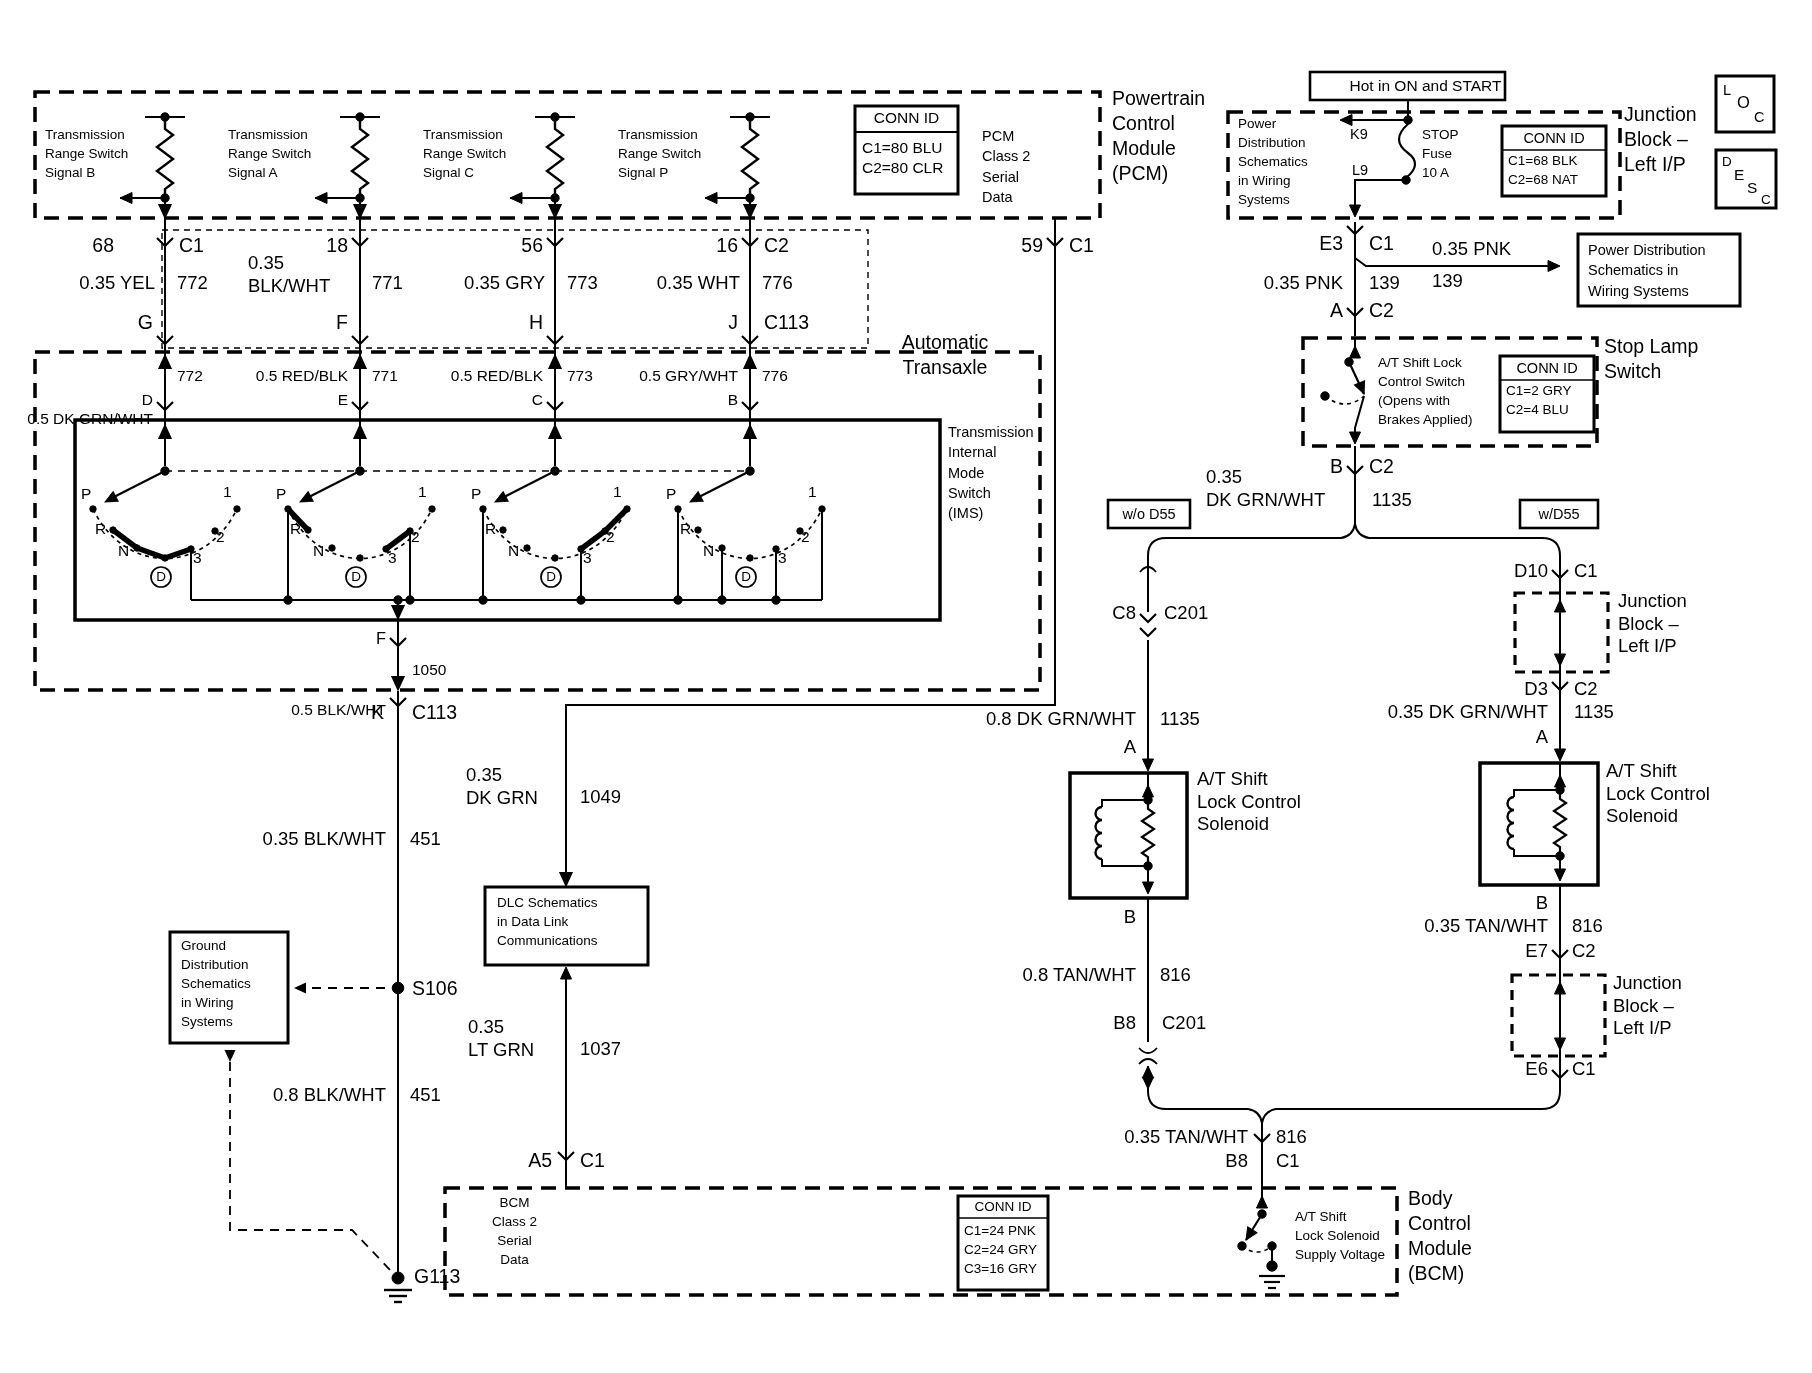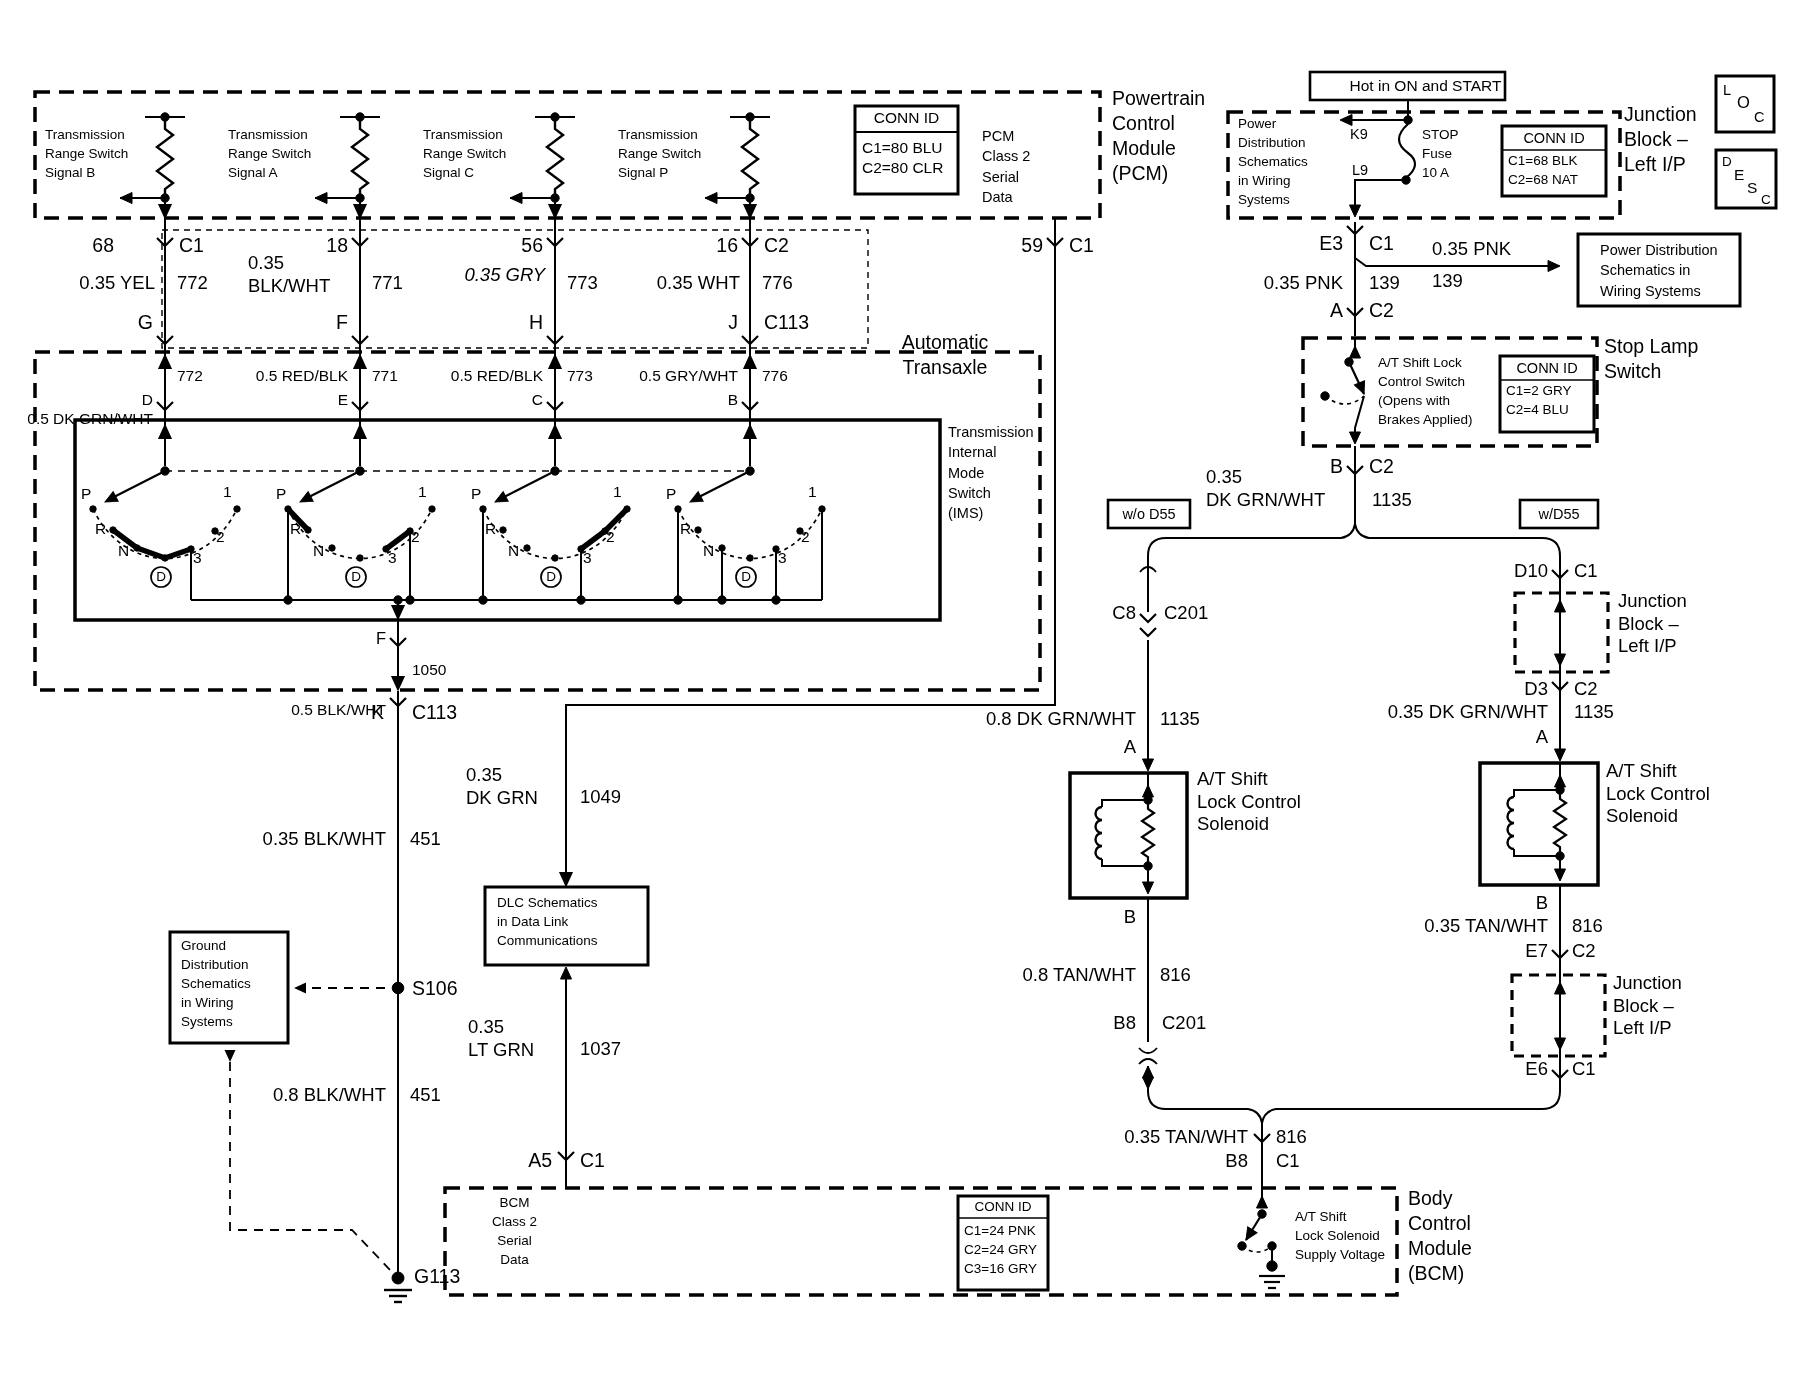--- a/index.html
+++ b/index.html
@@ -413,21 +413,21 @@
 <div class="lb f19 ra" style="right:1074px;top:233px;">16</div>
 <div class="lb f19" style="left:764px;top:233px;">C2</div>
 <div class="lb f19 ra" style="right:769px;top:233px;">59</div>
 <div class="lb f19" style="left:1069px;top:233px;">C1</div>
 
 <div class="lb f18 ra" style="right:1657px;top:272px;">0.35 YEL</div>
 <div class="lb f18" style="left:177px;top:272px;">772</div>
 <div class="lb f18" style="left:248px;top:252px;">0.35
 BLK/WHT</div>
 <div class="lb f18" style="left:372px;top:272px;">771</div>
-<div class="lb f18 ra" style="right:1267px;top:264px;font-style:italic;">0.35 GRY</div>
+<div class="lb f18 ra" style="right:1267px;top:272px;">0.35 GRY</div>
 <div class="lb f18" style="left:567px;top:272px;">773</div>
 <div class="lb f18 ra" style="right:1072px;top:272px;">0.35 WHT</div>
 <div class="lb f18" style="left:762px;top:272px;">776</div>
 
 <div class="lb f19 ra" style="right:1659px;top:310px;">G</div>
 <div class="lb f19 ra" style="right:1464px;top:310px;">F</div>
 <div class="lb f19 ra" style="right:1269px;top:310px;">H</div>
 <div class="lb f19 ra" style="right:1074px;top:310px;">J</div>
 <div class="lb f19" style="left:764px;top:310px;">C113</div>
 <div class="lb f19 ctr" style="left:880px;top:288px;width:130px;margin-top:42px;">Automatic
@@ -551,21 +551,21 @@
 <div class="lb f14" style="left:1754px;top:107px;">C</div>
 <div class="lb f13" style="left:1722px;top:153px;">D</div>
 <div class="lb f15" style="left:1734px;top:165px;">E</div>
 <div class="lb f15" style="left:1747px;top:178px;">S</div>
 <div class="lb f13" style="left:1761px;top:191px;">C</div>
 
 <div class="lb f19 ra" style="right:469px;top:231px;">E3</div>
 <div class="lb f19" style="left:1369px;top:231px;">C1</div>
 <div class="lb f18" style="left:1432px;top:238px;">0.35 PNK</div>
 <div class="lb f18" style="left:1432px;top:270px;">139</div>
-<div class="lb f14" style="left:1588px;top:240px;margin-left:12px;">Power Distribution
+<div class="lb f14" style="left:1588px;top:240px;">Power Distribution
 Schematics in
 Wiring Systems</div>
 <div class="lb f18 ra" style="right:469px;top:272px;">0.35 PNK</div>
 <div class="lb f18" style="left:1369px;top:272px;">139</div>
 <div class="lb f19 ra" style="right:469px;top:298px;">A</div>
 <div class="lb f19" style="left:1369px;top:298px;">C2</div>
 
 <div class="lb f13" style="left:1378px;top:354px;">A/T Shift Lock
 Control Switch
 (Opens with

